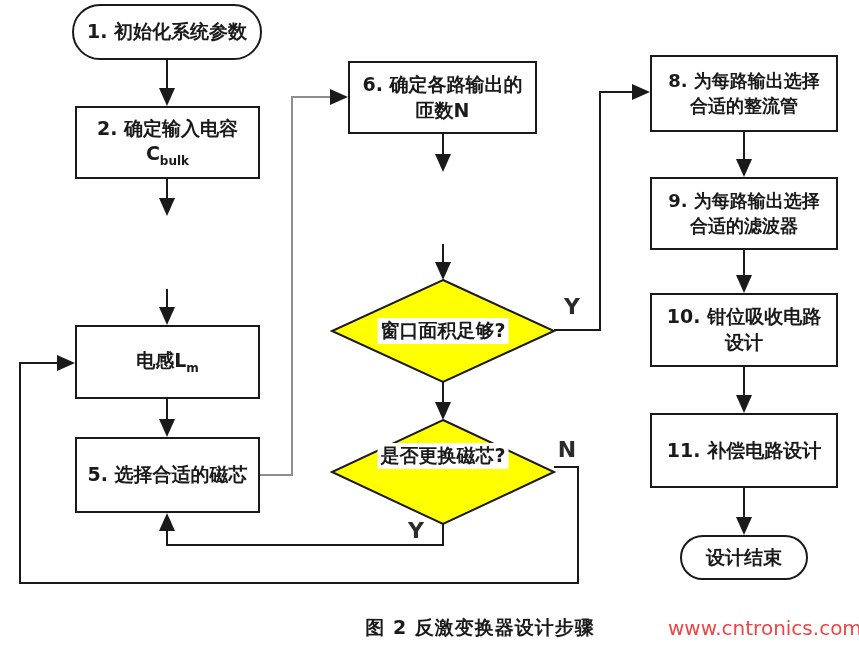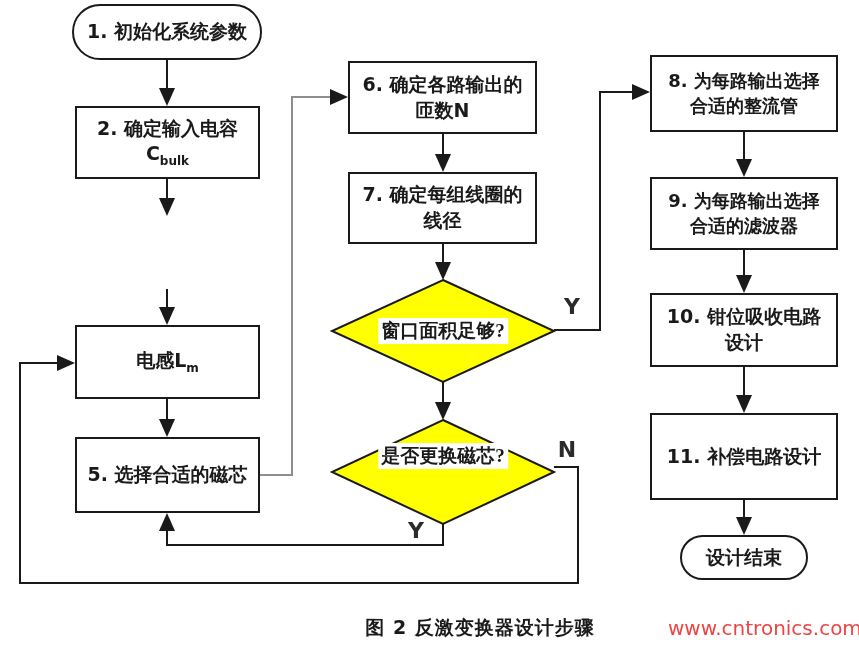--- a/index.html
+++ b/index.html
@@ -12,21 +12,21 @@
   .node{
     position:absolute;box-sizing:border-box;border:2px solid #1a1a1a;background:#fff;
     display:flex;flex-direction:column;align-items:center;justify-content:center;
     font-weight:bold;font-size:19px;line-height:1.35;text-align:center;
   }
   .stadium{border-radius:30px;}
   .node .l2{font-size:19px;}
   .node sub{font-size:12px;font-weight:bold;}
   .dlabel{
     position:absolute;transform:translate(-50%,-50%);
-    background:#ffffff;padding:0 3px;font-weight:bold;font-size:19px;white-space:nowrap;font-family:Liberation Serif, serif;
+    background:#ffffff;padding:0 3px;font-weight:bold;font-size:19px;white-space:nowrap;
   }
   .branch{
     position:absolute;transform:translate(-50%,-50%);
     font-weight:bold;font-size:22px;color:#2b2b2b;
   }
   .caption{
     position:absolute;left:355px;top:615px;width:250px;text-align:center;
     font-weight:bold;font-size:19px;letter-spacing:1px;
   }
   .watermark{
@@ -99,44 +99,40 @@
 
   <div class="node" style="left:75px;top:437px;width:185px;height:76px;">
     <span>5. 选择合适的磁芯</span>
   </div>
 
   <div class="node" style="left:348px;top:61px;width:189px;height:73px;">
     <span>6. 确定各路输出的</span>
     <span>匝数N</span>
   </div>
 
-  <div class="node" style="left:348px;top:172px;width:189px;height:72px;">
-    <span>7. 确定每组线圈的</span>
-    <span>线径</span>
-  </div>
 
   <div class="dlabel" style="left:443px;top:331px;">窗口面积足够?</div>
   <div class="dlabel" style="left:443px;top:456px;">是否更换磁芯?</div>
 
   <div class="node sm" style="left:650px;top:55px;width:188px;height:77px;">
     <span>8. 为每路输出选择</span>
     <span>合适的整流管</span>
   </div>
 
   <div class="node sm" style="left:650px;top:177px;width:188px;height:73px;">
     <span>9. 为每路输出选择</span>
     <span>合适的滤波器</span>
   </div>
 
   <div class="node" style="left:650px;top:293px;width:188px;height:74px;">
     <span>10. 钳位吸收电路</span>
     <span>设计</span>
   </div>
 
-  <div class="node" style="left:650px;top:413px;width:188px;height:87px;">
+  <div class="node" style="left:650px;top:413px;width:188px;height:75px;">
     <span>11. 补偿电路设计</span>
   </div>
 
   <div class="node stadium" style="left:680px;top:535px;width:128px;height:45px;border-radius:23px;">
     <span>设计结束</span>
   </div>
 
   <div class="branch" style="left:572px;top:306px;">Y</div>
   <div class="branch" style="left:567px;top:449px;">N</div>
   <div class="branch" style="left:416px;top:530px;">Y</div>

